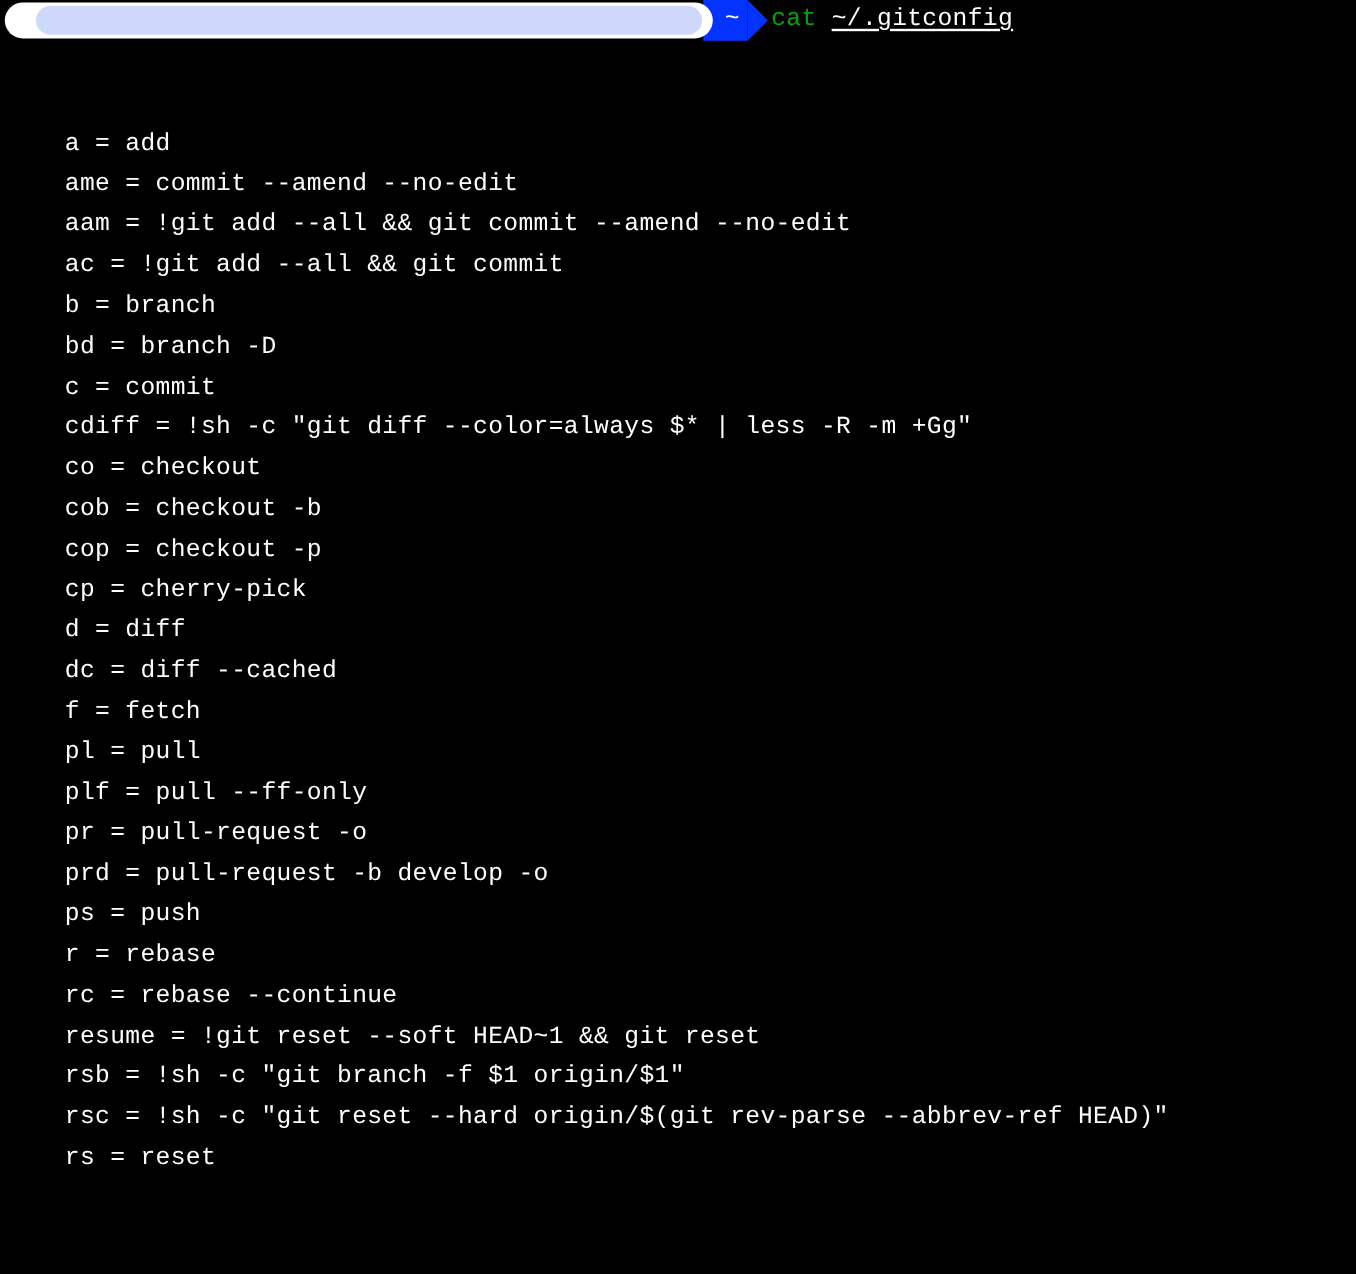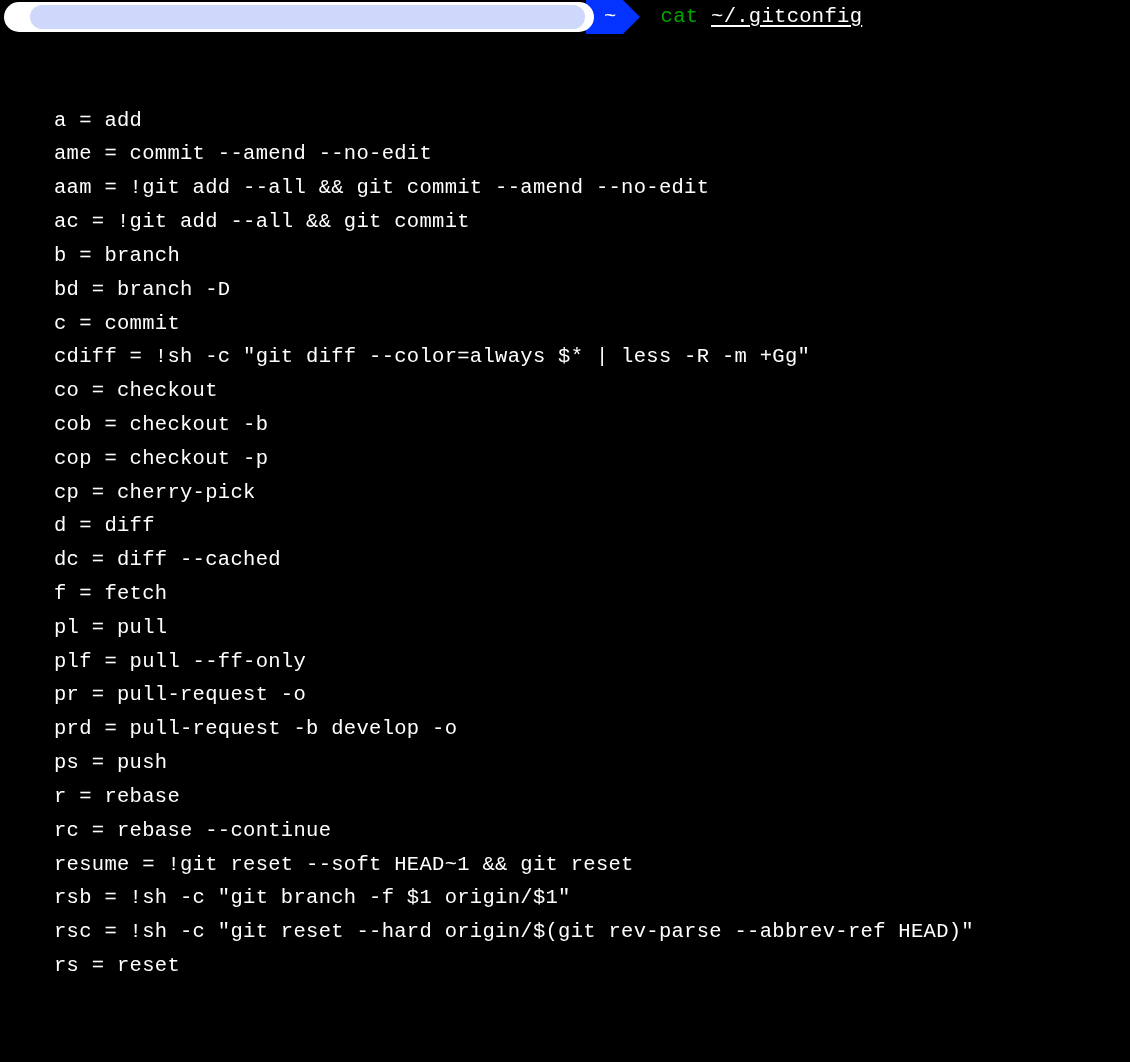--- a/index.html
+++ b/index.html
@@ -68,21 +68,21 @@
       position: absolute;
       right: -17px;
       top: 0;
       width: 0;
       height: 0;
       border-top: 17px solid transparent;
       border-bottom: 17px solid transparent;
       border-left: 17px solid #0432ff;
     }
     .cmd {
-      margin-left: 38px;
+      margin-left: 20px;
     }
     .cmd-name {
       color: #00a600;
     }
     .cmd-arg {
       color: #ffffff;
       text-decoration: underline;
       text-underline-offset: 3px;
     }
     .output {

